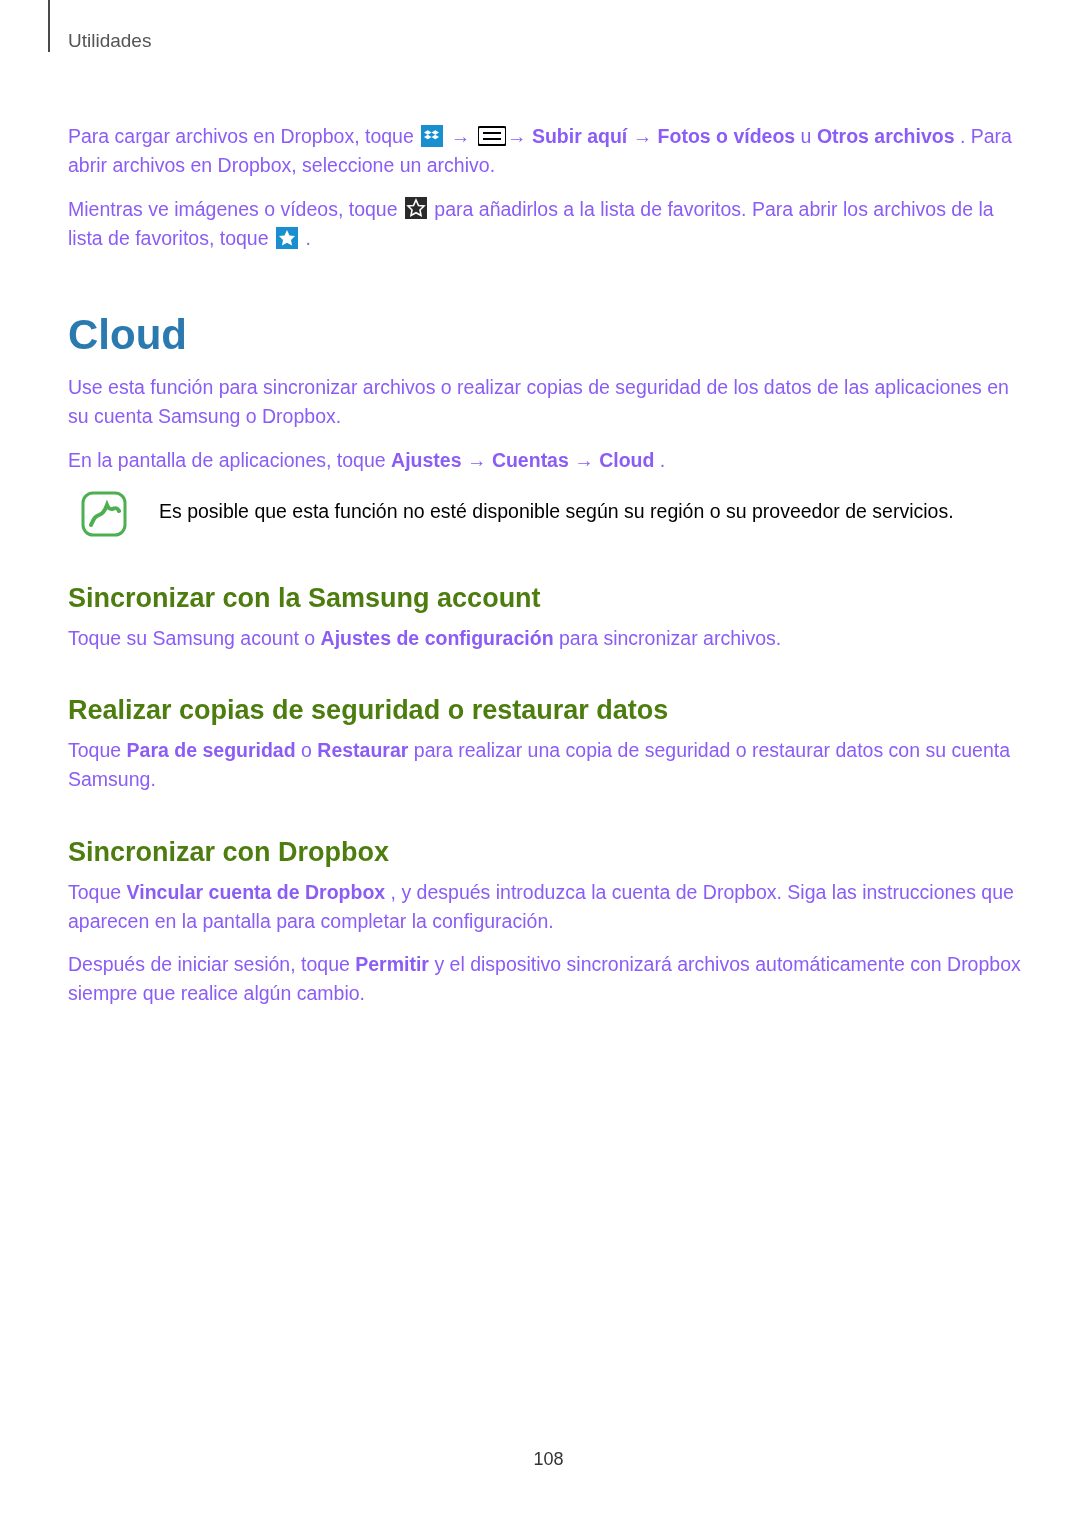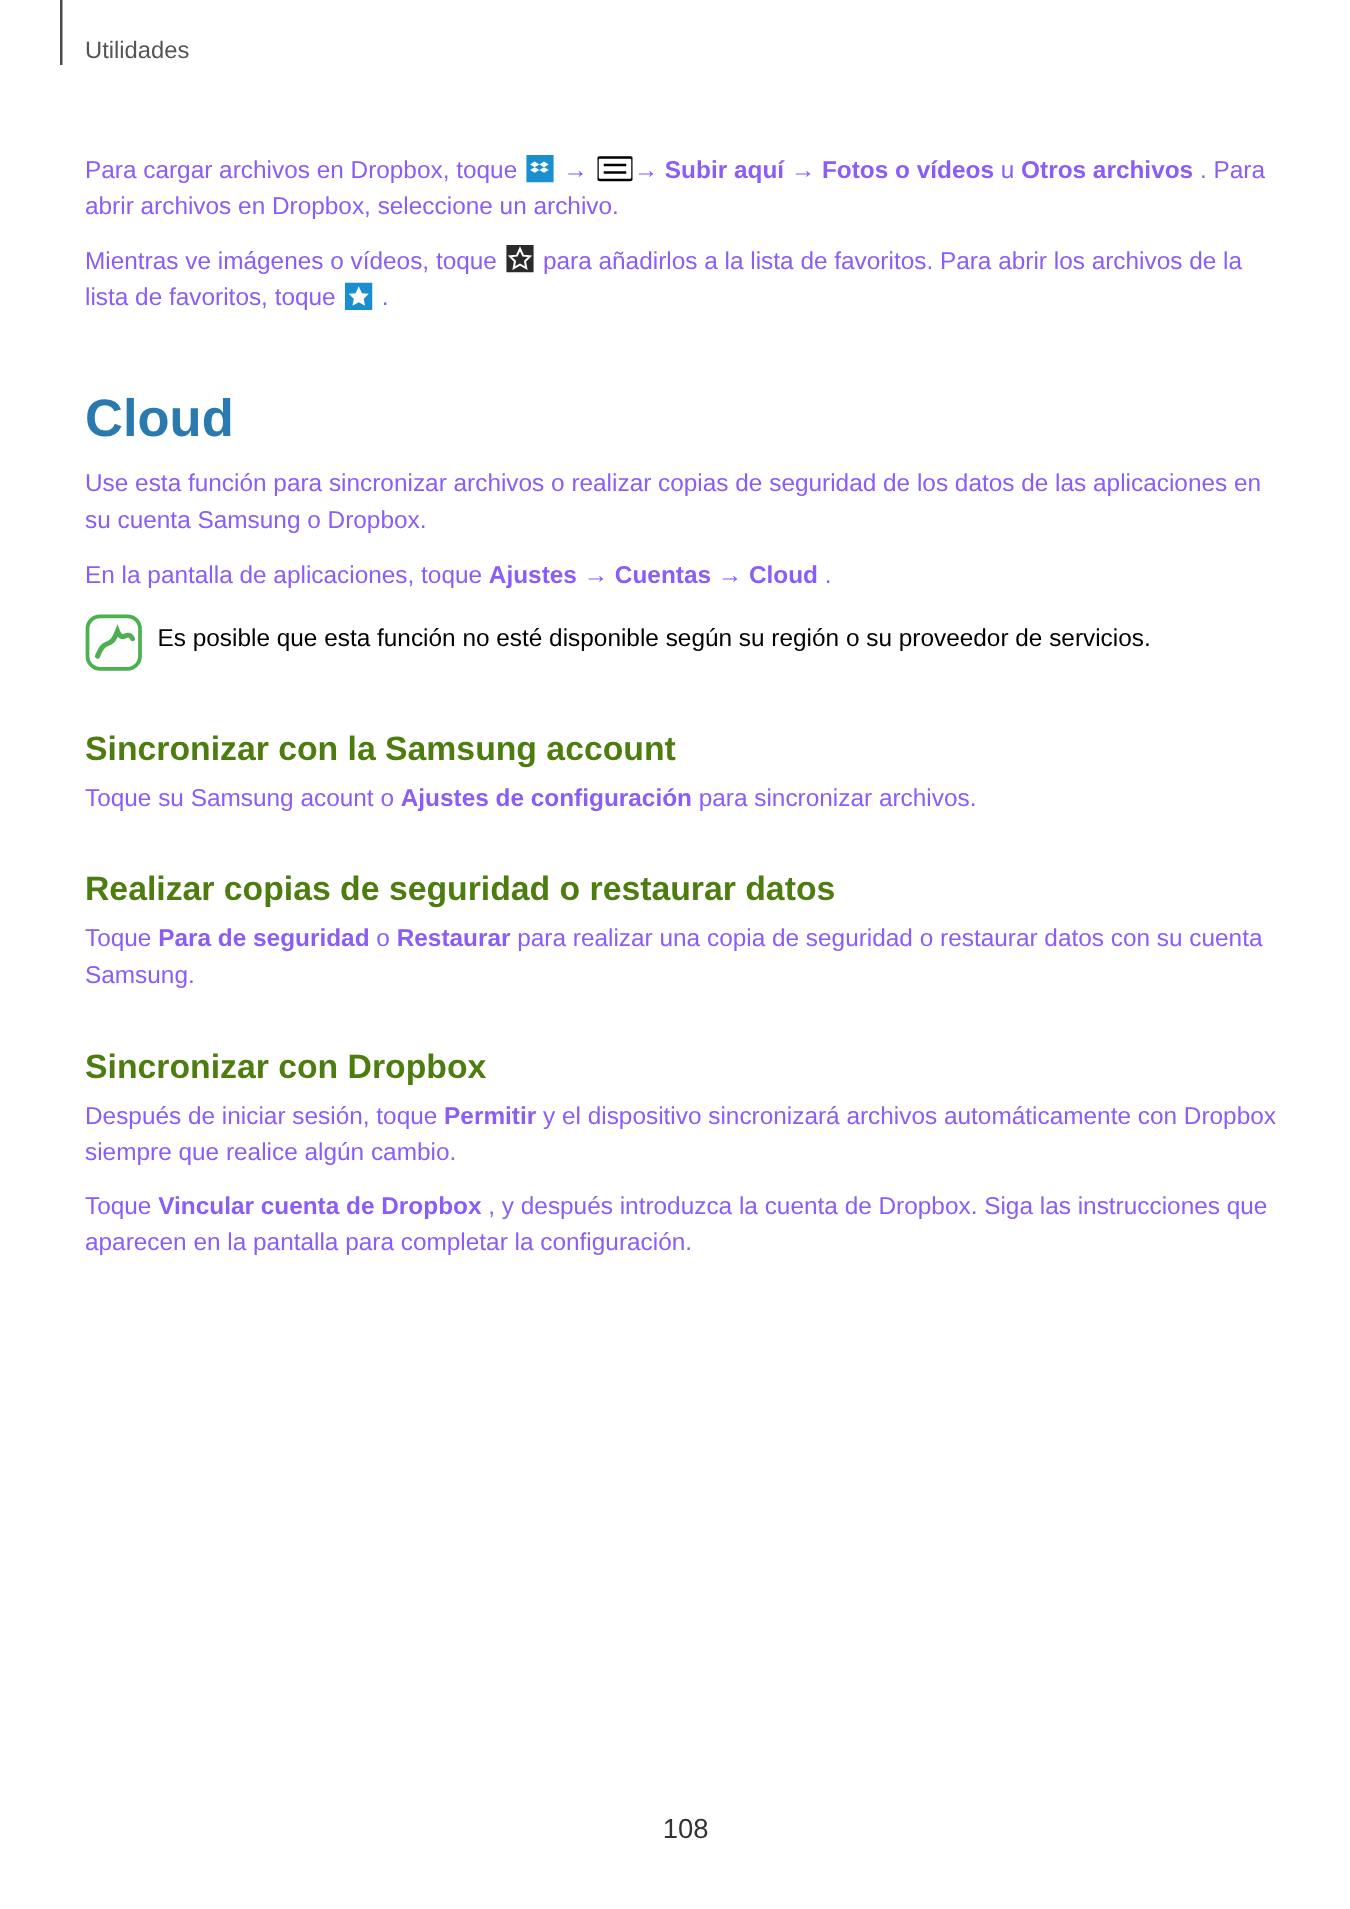--- a/index.html
+++ b/index.html
@@ -58,31 +58,31 @@
     h2.sub-title {
       font-family: -apple-system, "Segoe UI", Arial, sans-serif;
       font-size: 27px;
       color: #4d7c0f;
       font-weight: 700;
       margin: 42px 0 10px 0;
     }
     .note-row {
       display: flex;
       align-items: flex-start;
-      gap: 12px;
-      margin: 16px 0;
+      gap: 32px;
+      margin: 16px 13px;
     }
     .note-text {
       font-size: 19.5px;
       line-height: 1.5;
       padding-top: 6px;
     }
     .page-number {
       text-align: center;
-      font-size: 22px;
+      font-size: 18px;
       color: #333;
       margin-top: 440px;
     }
     strong { font-weight: 700; }
   </style>
 </head>
 <body>
 
 <div class="page">
   <div class="tab-marker"></div>
@@ -167,24 +167,24 @@
   <p class="body-text">
     <span>Toque </span>
     <strong>Para de seguridad</strong>
     <span> o </span>
     <strong>Restaurar</strong>
     <span> para realizar una copia de seguridad o restaurar datos con su cuenta Samsung.</span>
   </p>
 
   <h2 class="sub-title">Sincronizar con Dropbox</h2>
   <p class="body-text">
+    <span>Toque </span>
+    <strong>Vincular cuenta de Dropbox</strong>
+    <span>, y después introduzca la cuenta de Dropbox. Siga las instrucciones que aparecen en la pantalla para completar la configuración.</span>
+  </p>
+  <p class="body-text">
     <span>Después de iniciar sesión, toque </span>
     <strong>Permitir</strong>
     <span> y el dispositivo sincronizará archivos automáticamente con Dropbox siempre que realice algún cambio.</span>
-  </p>
-  <p class="body-text">
-    <span>Toque </span>
-    <strong>Vincular cuenta de Dropbox</strong>
-    <span>, y después introduzca la cuenta de Dropbox. Siga las instrucciones que aparecen en la pantalla para completar la configuración.</span>
   </p>
 
   <div class="page-number">108</div>
 </div>
 
 </body></html>

